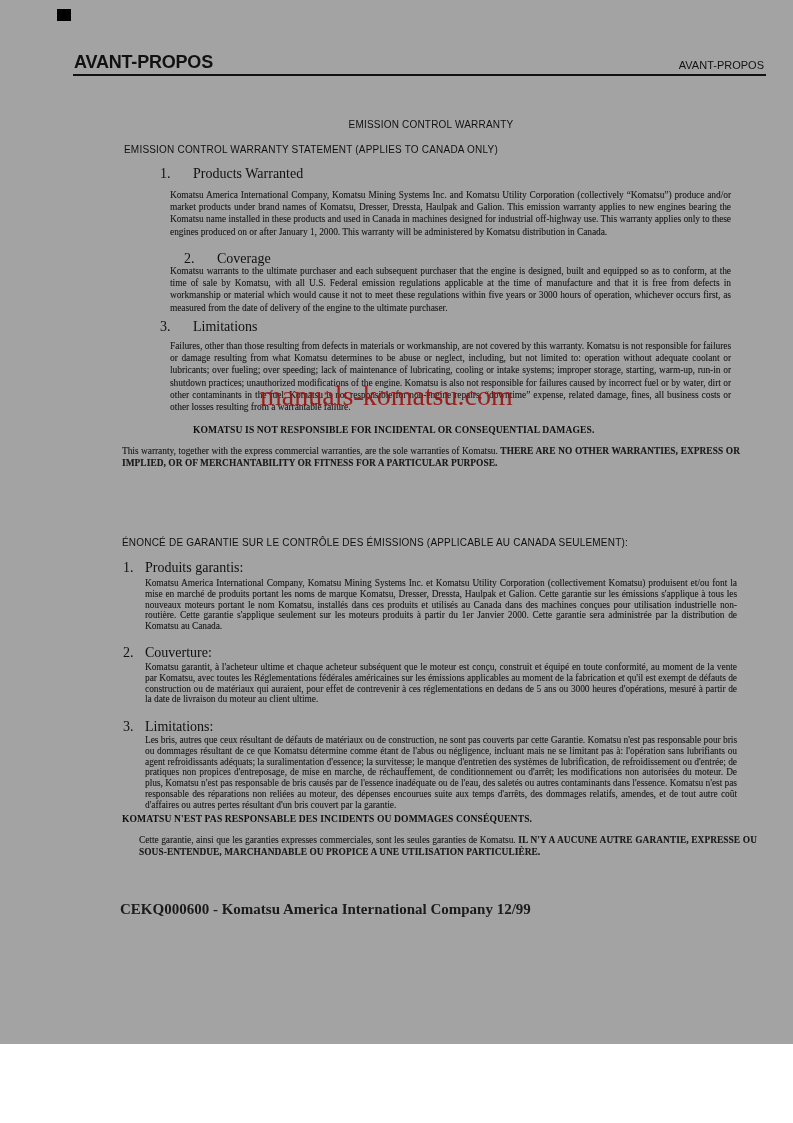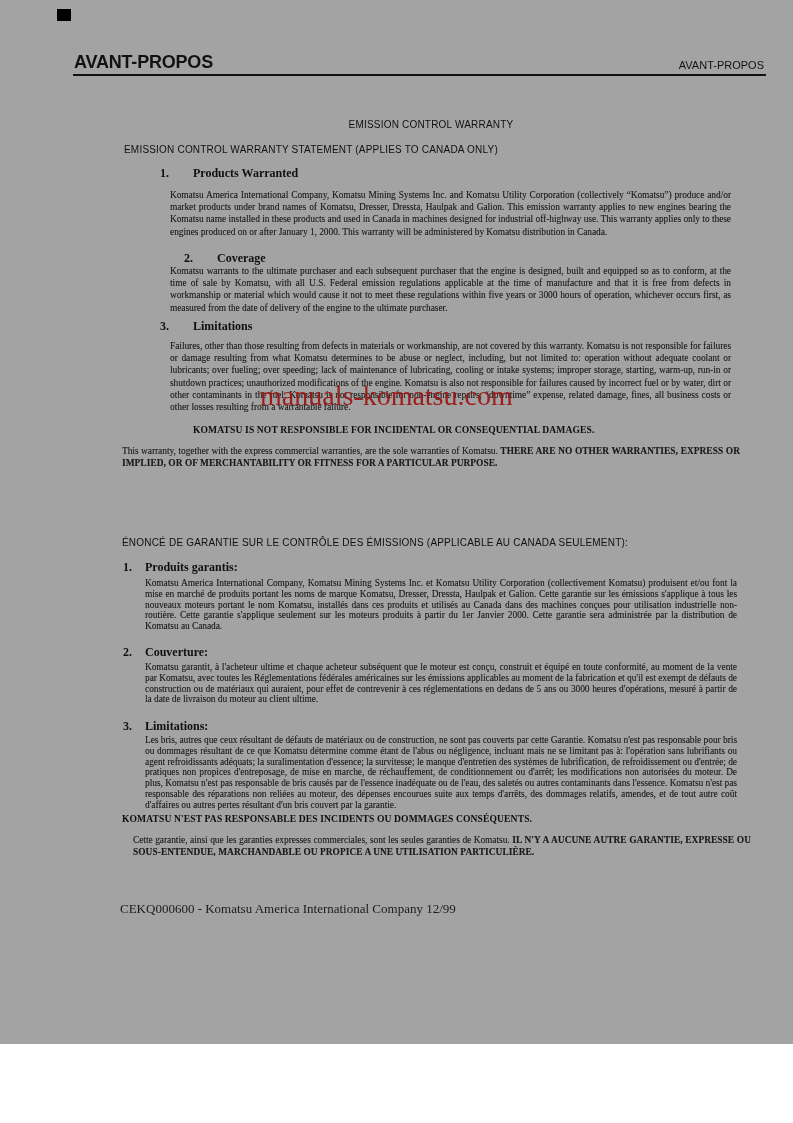--- a/index.html
+++ b/index.html
@@ -30,21 +30,21 @@
   .hdr-rule{height:2px;background:#111;}
   .corner-mark{background:#000;}
   
   .sans-head{
     font-family:"Liberation Sans",sans-serif;
     font-weight:normal;font-size:10px;letter-spacing:0.2px;color:#101010;
     white-space:nowrap;
   }
   .centered{text-align:center;white-space:normal;}
   .sec-head{
-    font-weight:bold;font-size:12px;color:#101010;
+    font-weight:normal;font-size:14px;color:#101010;
     font-family:"Liberation Serif",serif;white-space:nowrap;
   }
   .sec-head .num{display:inline-block;}
   .en-sec .num{width:33px;}
   .fr-sec .num{width:22px;}
   
   .para{
     font-size:9.3px;text-align:justify;color:#1b1b1b;
     text-shadow:0.2px 0 0 rgba(0,0,0,0.35);
   }
@@ -59,21 +59,21 @@
   
   .watermark{
     font-family:"Liberation Serif",serif;
     font-size:28px;line-height:30px;
     color:var(--watermark);
     opacity:0.92;
     white-space:nowrap;
     letter-spacing:0px;
     z-index:5;
   }
-  .footer-line{font-size:13px;color:#1b1b1b;white-space:nowrap;}
+  .footer-line{font-size:15px;color:#1b1b1b;white-space:nowrap;font-weight:bold;}
   .page-num{
     font-family:"Liberation Sans",sans-serif;
     font-weight:bold;font-size:11.5px;color:#111;
   }
 </style>
 </head>
 <body>
 
 <div class="page">
 
@@ -123,21 +123,21 @@
   </div>
   <div class="abs para fr-body" style="left:145px;top:662px;width:592px;">Komatsu garantit, à l'acheteur ultime et chaque acheteur subséquent que le moteur est conçu, construit et équipé en toute conformité, au moment de la vente par Komatsu, avec toutes les Réglementations fédérales américaines sur les émissions applicables au moment de la fabrication et qu'il est exempt de défauts de construction ou de matériaux qui auraient, pour effet de contrevenir à ces réglementations en dedans de 5 ans ou 3000 heures d'opérations, mesuré à partir de la date de livraison du moteur au client ultime.</div>
 
   <div class="abs sec-head fr-sec" style="left:123px;top:719px;">
     <span class="num">3.</span><span>Limitations:</span>
   </div>
   <div class="abs para fr-body" style="left:145px;top:735px;width:592px;">Les bris, autres que ceux résultant de défauts de matériaux ou de construction, ne sont pas couverts par cette Garantie.  Komatsu n'est pas responsable pour bris ou dommages résultant de ce que Komatsu détermine comme étant de l'abus ou négligence, incluant mais ne se limitant pas à: l'opération sans lubrifiants ou agent refroidissants adéquats; la suralimentation d'essence; la survitesse; le manque d'entretien des systèmes de lubrification, de refroidissement ou d'entrée; de pratiques non propices d'entreposage, de mise en marche, de réchauffement, de conditionnement ou d'arrêt; les modifications non autorisées du moteur.  De plus, Komatsu n'est pas responsable de bris causés par de l'essence inadéquate ou de l'eau, des saletés ou autres contaminants dans l'essence.  Komatsu n'est pas responsable des réparations non reliées au moteur, des dépenses encourues suite aux temps d'arrêts, des dommages relatifs, amendes, et de tout autre coût d'affaires ou autres pertes résultant d'un bris couvert par la garantie.</div>
 
   <div class="abs disclaimer" style="left:122px;top:813px;">KOMATSU N'EST PAS RESPONSABLE DES INCIDENTS OU DOMMAGES CONSÉQUENTS.</div>
 
-  <div class="abs para closing" style="left:133px;top:835px;width:618px;">
+  <div class="abs para closing" style="left:139px;top:835px;width:618px;">
     <span>Cette garantie, ainsi que les garanties expresses commerciales, sont les seules garanties de Komatsu.  </span><span class="bold-run">IL N'Y A AUCUNE AUTRE GARANTIE, EXPRESSE OU SOUS-ENTENDUE, MARCHANDABLE OU PROPICE A UNE UTILISATION PARTICULIÈRE.</span>
   </div>
 
   <div class="abs footer-line" style="left:120px;top:901px;">CEKQ000600 - Komatsu America International Company 12/99</div>
 
   <div class="abs page-num" style="left:721px;top:1073px;text-align:right;">1-3</div>
 
 </div>
 
 </body></html>

